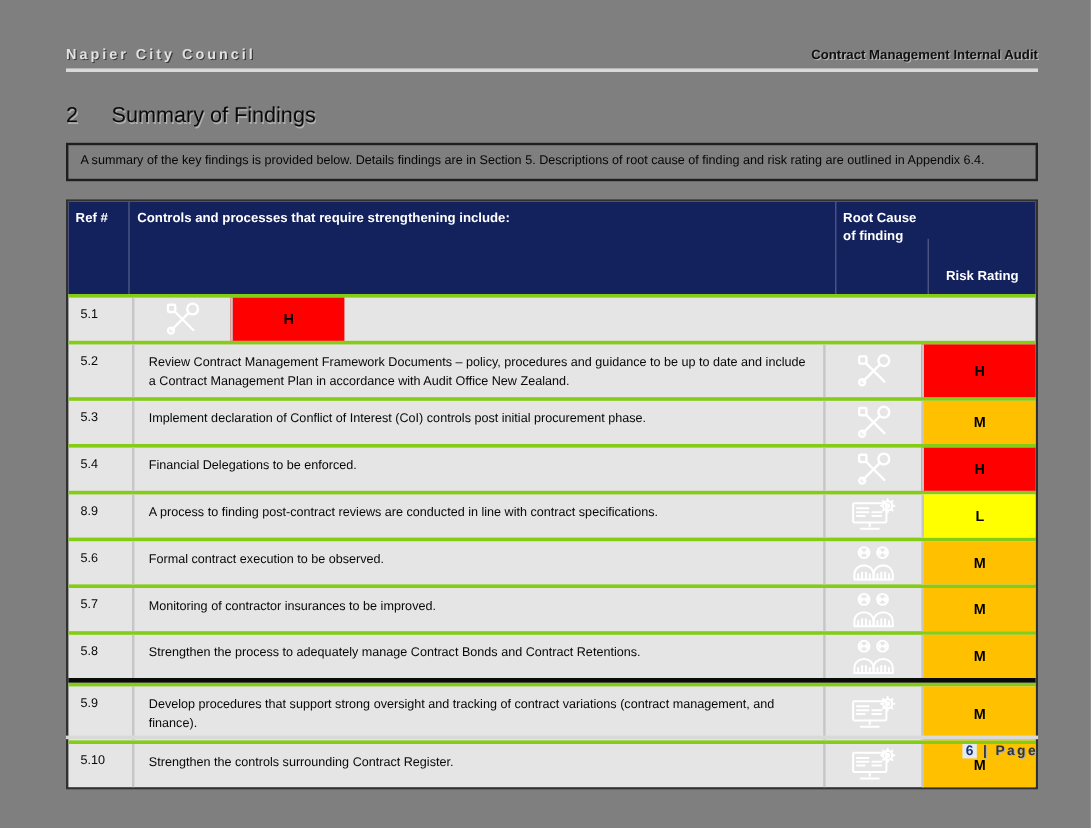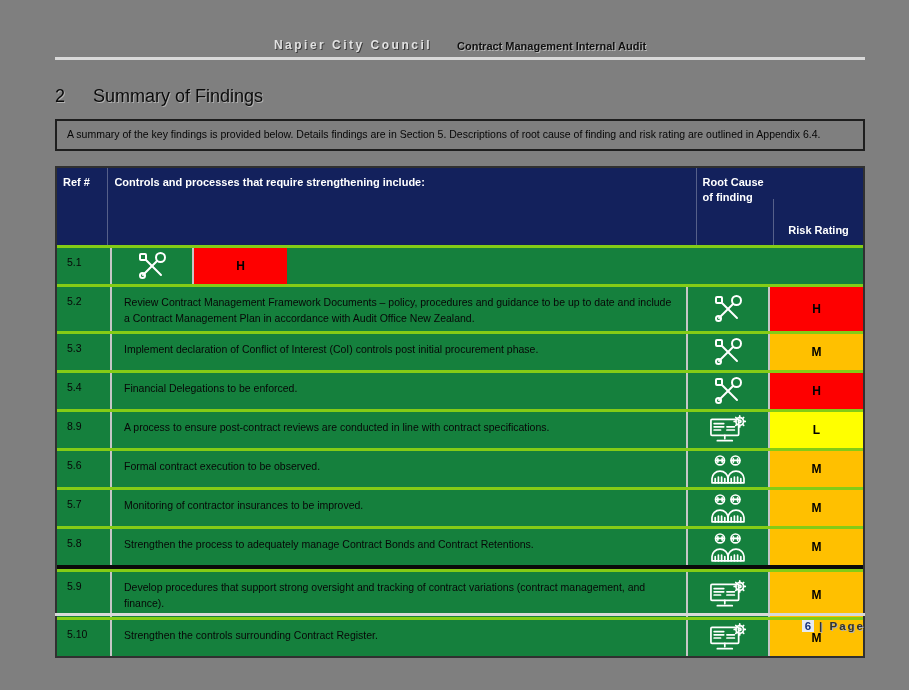--- a/index.html
+++ b/index.html
@@ -4,21 +4,21 @@
 <style>
   html,body { margin:0; padding:0; }
   body {
     width:909px; height:690px; overflow:hidden; position:relative;
     background:#7f7f7f;
     font-family:"Liberation Sans", sans-serif;
   }
   
   .doc-header {
     position:absolute; left:55px; top:38px; width:810px;
-    display:flex; justify-content:center; align-items:flex-end;
+    display:flex; justify-content:space-between; align-items:flex-end;
     padding-bottom:5px; border-bottom:3px solid #d9d9d9;gap:25px;
   }
   .doc-header-left {
     font-size:12px; font-weight:bold; letter-spacing:2.5px;
     color:#e2e2e2; text-shadow:1px 1px 0 #3a3a3a;
   }
   .doc-header-right {
     font-size:11px; font-weight:bold; color:#101010;
     text-shadow:1px 1px 0 #b9b9b9;
   }
@@ -30,21 +30,21 @@
   .section-title .num { margin-right:28px; }
   
   .intro-box {
     position:absolute; left:55px; top:119px; width:786px;
     border:2px solid #1e1e1e; padding:5px 10px 7px 10px;
     font-size:10.5px; line-height:1.55; color:#060606;
   }
   
   .findings-table {
     position:absolute; left:55px; top:166px; width:806px;
-    border:2px solid #303030; background:#15803d;
+    border:2px solid #303030; background:#e5e5e5;
   }
   .thead {
     display:flex; background:#13215c; color:#ffffff;
     font-weight:bold; font-size:11px; min-height:41px; box-sizing:border-box;
   }
   .th { box-sizing:border-box; padding:7px 6px; line-height:1.35; }
   .th + .th { border-left:1px solid #56608a; }
   .th-ref  { width:53px;  }
   .th-text { width:576px; }
   .th-root { width:82px;margin-left:48px;  }
@@ -163,21 +163,21 @@
         <circle cx="24.5" cy="7.5" r="4.5"></circle>
         <path d="M21 11 L7 25"></path>
         <circle cx="6.5" cy="25.5" r="2.5"></circle>
       </svg>
 
     </div>
     <div class="cell cell-risk" style="background: rgb(254, 0, 0);">H</div>
   </div>
       <div class="trow icon-monitor">
     <div class="cell cell-ref">8.9</div>
-    <div class="cell cell-text">A process to ensure post-contract reviews are conducted in line with contract specifications.</div>
+    <div class="cell cell-text">A process to finding post-contract reviews are conducted in line with contract specifications.</div>
     <div class="cell cell-icon">
 
       <svg class="svg-monitor" width="40" height="32" viewBox="0 0 36 30" fill="none" stroke="#ffffff" stroke-width="1.6" stroke-linecap="round" stroke-linejoin="round">
         <rect x="2" y="5" width="26" height="15" rx="1"></rect>
         <path d="M5 9 h9 M5 12 h9 M5 15 h6 M17 12 h7 M17 15 h7"></path>
         <path d="M15 20 v3 M8 25 h14"></path>
         <circle cx="29" cy="7" r="3.6"></circle>
         <circle cx="29" cy="7" r="1.2"></circle>
         <path d="M29 1.8 v1.6 M29 10.6 v1.6 M23.8 7 h1.6 M32.6 7 h1.6 M25.3 3.3 l1.1 1.1 M31.6 9.6 l1.1 1.1 M32.7 3.3 l-1.1 1.1 M26.4 9.6 l-1.1 1.1"></path>
       </svg>

